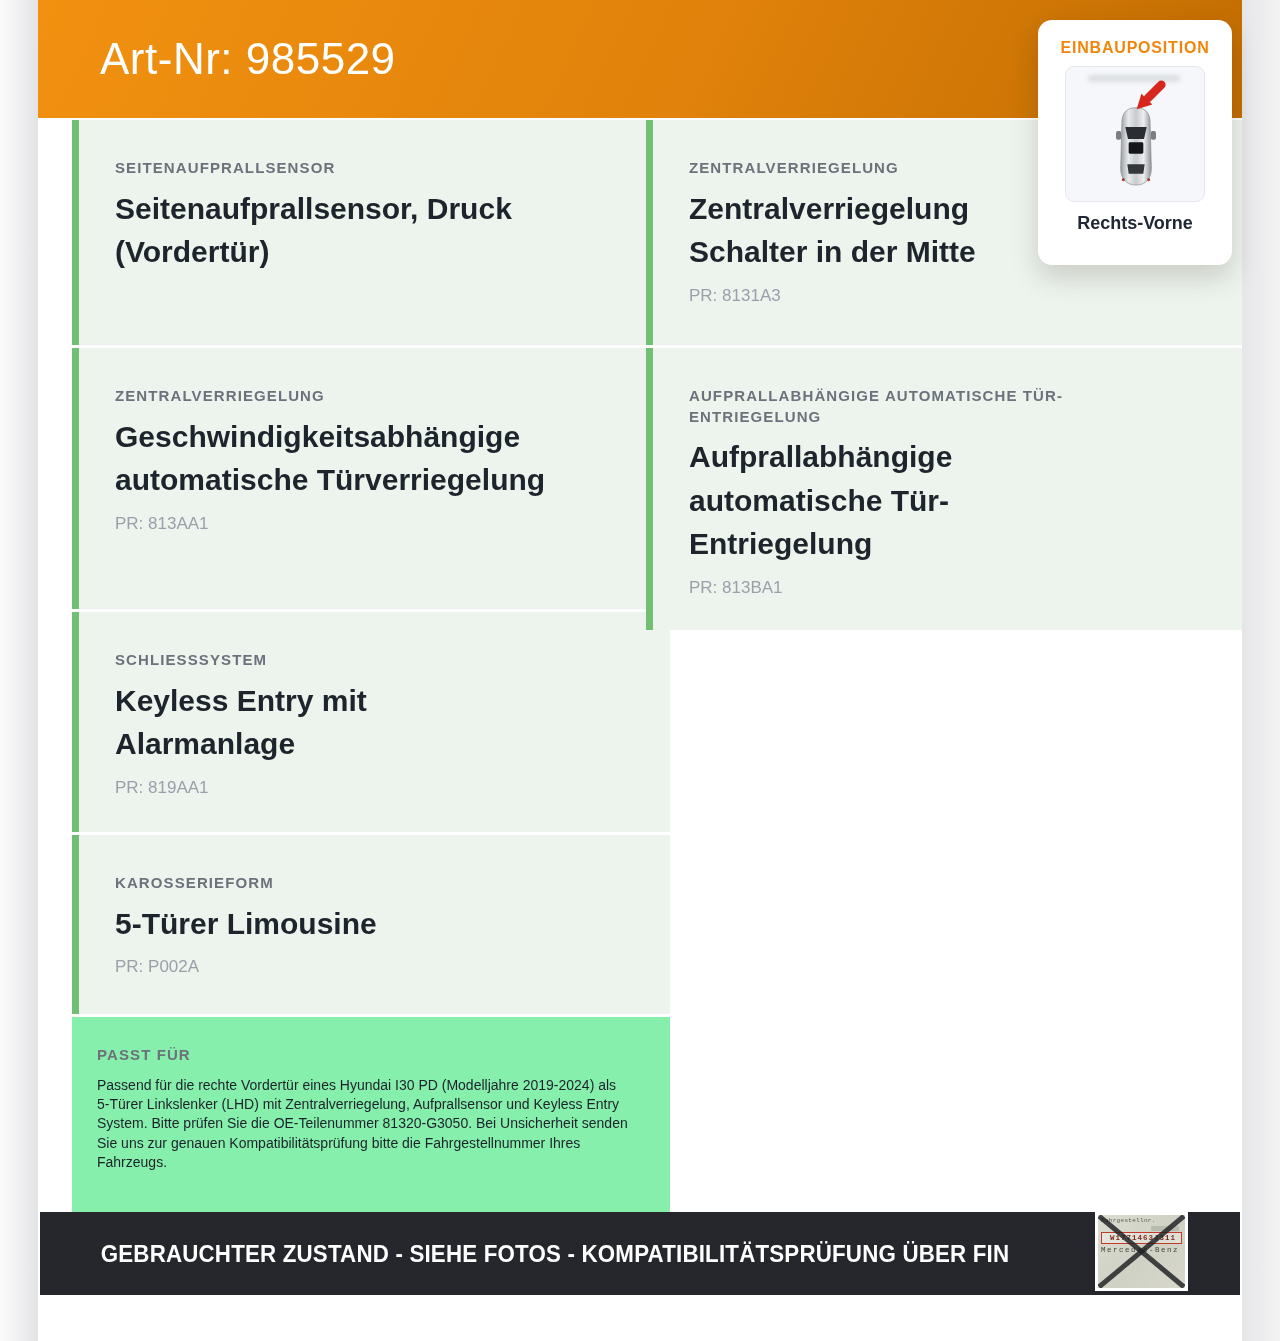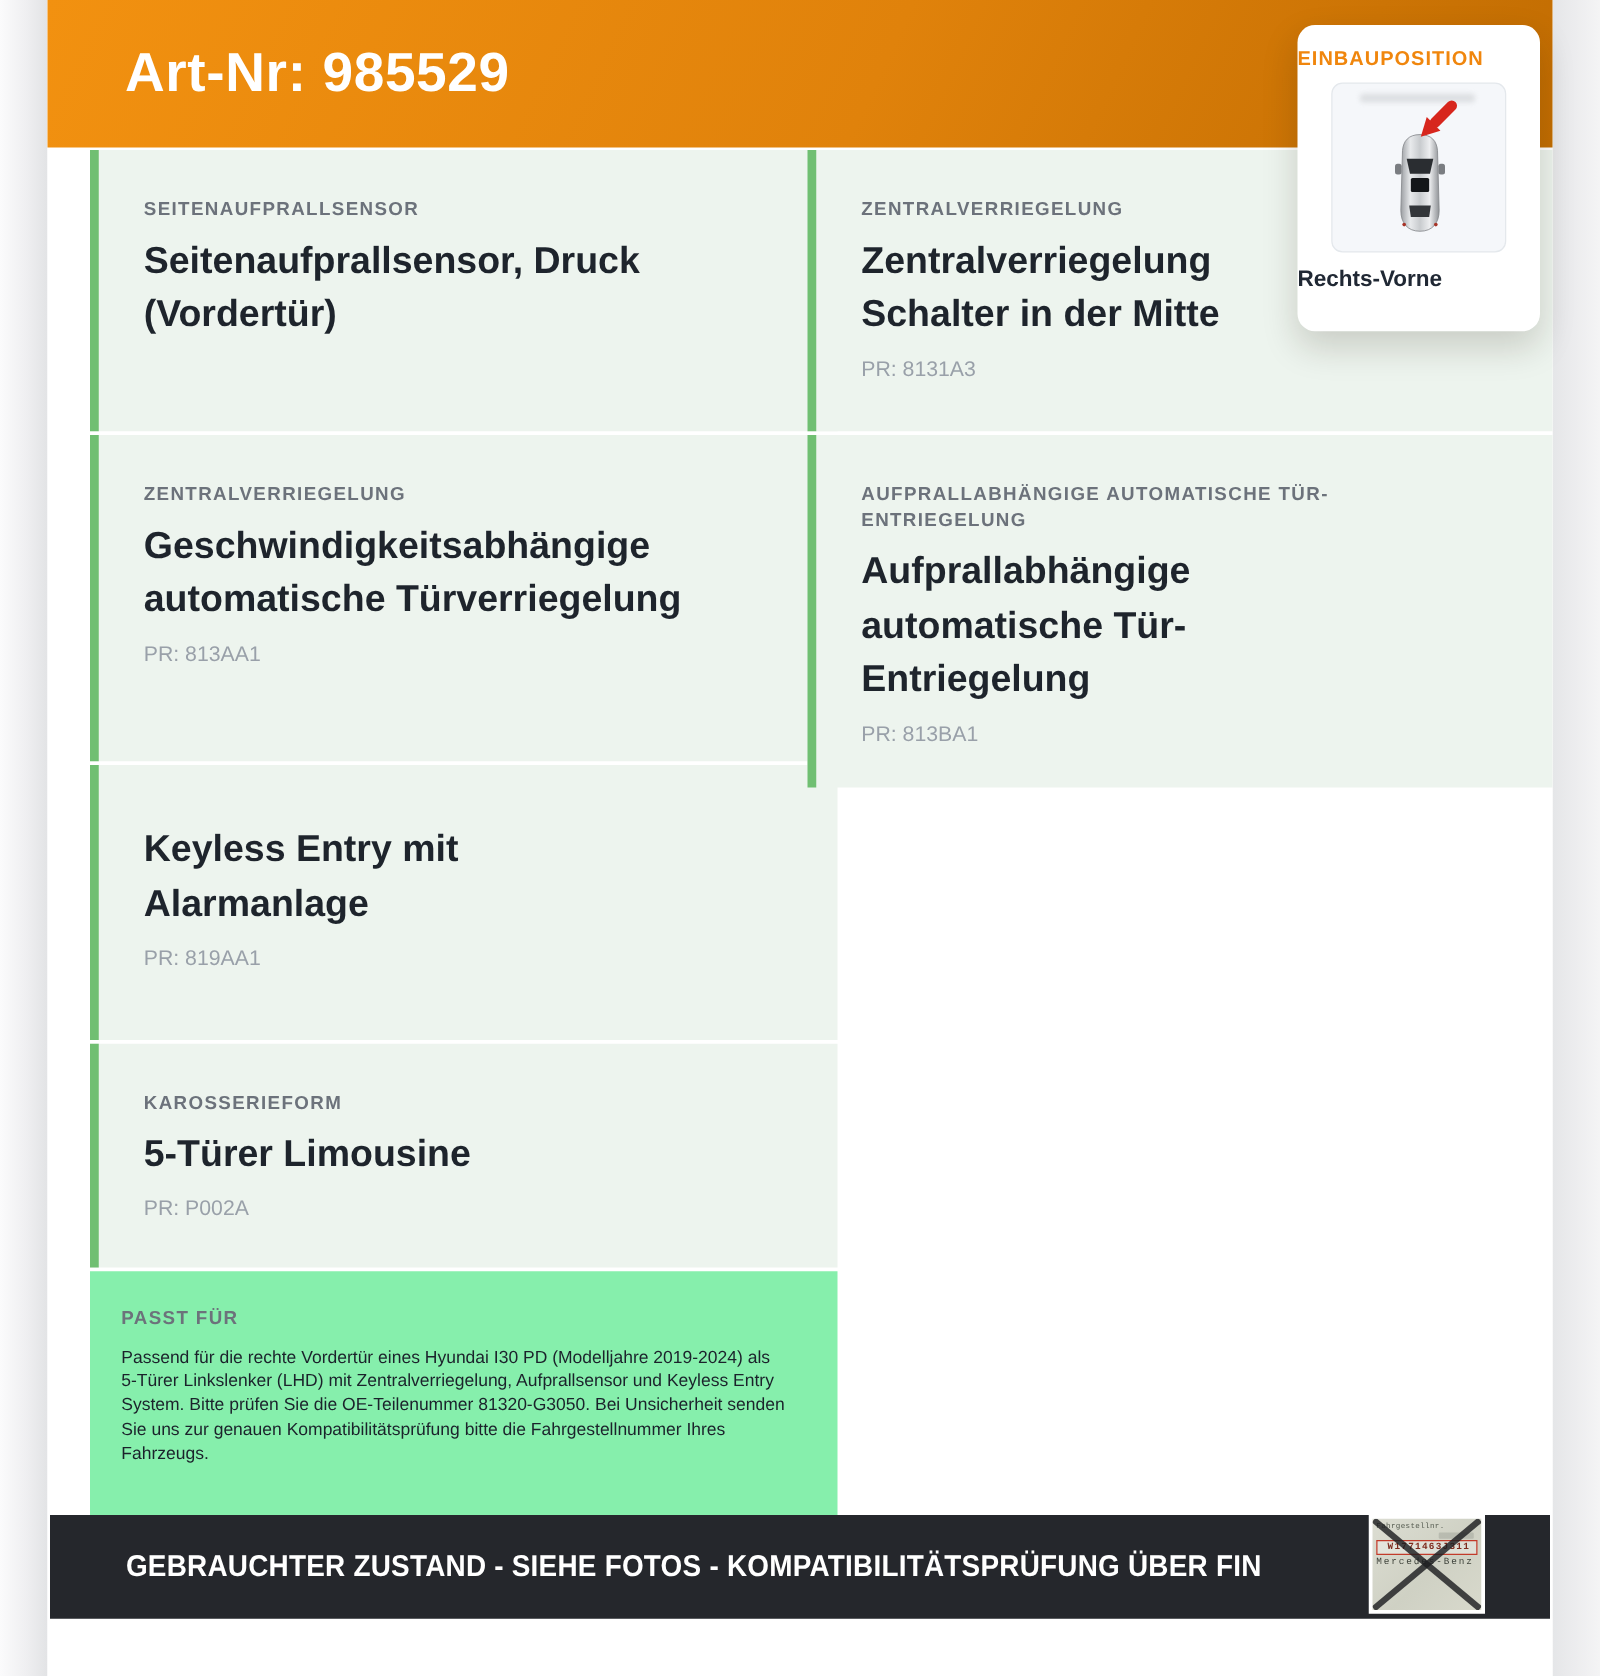--- a/index.html
+++ b/index.html
@@ -12,21 +12,21 @@
   .margin-left{left:0;width:38px;background:linear-gradient(to right,#FBFBFC 0%,#EFEFF1 55%,#E2E3E5 100%);}
   .margin-right{left:1242px;width:38px;background:linear-gradient(to left,#F4F4F5 0%,#ECECEE 55%,#E5E6E8 100%);}
   .sheet{position:absolute;left:38px;top:0;width:1204px;height:1341px;background:#fff;z-index:1;}
 
   
   .hdr{
     position:absolute;left:0;top:0;width:1204px;height:118px;box-sizing:border-box;
     background:linear-gradient(115deg,var(--header_grad_start,#F29110) 0%,#E0820B 55%,var(--header_grad_end,#C26D02) 100%);
     display:flex;align-items:center;padding-left:62px;
   }
-  .hdr h1{margin:0;color:#fff;font-size:44px;font-weight:700;letter-spacing:.5px;}
+  .hdr h1{margin:0;color:#fff;font-size:44px;font-weight:400;letter-spacing:.5px;}
 
   
   .col{position:absolute;top:120px;}
   .col-left{left:2px;width:598px;padding-left:32px;}
   .col-right{left:608px;width:596px;}
   .card{
     box-sizing:border-box;background:var(--card_bg,#EDF4EE);
     border-left:7px solid var(--green,#70BF72);
     margin-bottom:3px;padding:38px 28px 0 36px;overflow:hidden;
   }
@@ -45,21 +45,21 @@
   .pr{margin-top:12px;font-size:17px;color:var(--pr_gray,#99A0A9);}
   .fit{
     margin:10px 0 0;font-size:14px;font-weight:400;line-height:1.38;
     color:#1B222B;max-width:535px;
   }
 
   
   .pos-card{
     position:absolute;left:1000px;top:20px;width:194px;height:245px;z-index:5;
     background:#fff;border-radius:14px;box-shadow:0 12px 28px rgba(40,30,10,.18);
-    box-sizing:border-box;padding-top:19px;text-align:left;
+    box-sizing:border-box;padding-top:19px;text-align:center;
   }
   .pos-label{font-size:16px;font-weight:800;letter-spacing:.8px;color:var(--accent_orange,#F0860D);}
   .pos-imgbox{
     position:relative;width:140px;height:136px;margin:9px auto 0;
     background:#F5F7FA;border:1px solid #E4E8EC;border-radius:9px;box-sizing:border-box;overflow:hidden;
   }
   .pos-smudge{position:absolute;left:22px;top:8px;width:92px;height:7px;background:#C9CCCF;opacity:.55;filter:blur(2px);border-radius:3px;}
   .car-svg{position:absolute;left:50px;top:40px;}
   .arrow-svg{position:absolute;left:64px;top:11px;}
   .pos-caption{margin-top:11px;font-size:18px;font-weight:700;color:#202834;}
@@ -107,20 +107,21 @@
     <section class="card c1">
       <div class="lbl">SEITENAUFPRALLSENSOR</div>
       <h2 class="ttl">Seitenaufprallsensor, Druck (Vordertür)</h2>
     </section>
     <section class="card c2">
       <div class="lbl">ZENTRALVERRIEGELUNG</div>
       <h2 class="ttl">Geschwindigkeitsabhängige automatische Türverriegelung</h2>
       <div class="pr">PR: 813AA1</div>
     </section>
     <section class="card c3">
+      <div class="lbl">SCHLIESSSYSTEM</div>
       <h2 class="ttl">Keyless Entry mit Alarmanlage</h2>
       <div class="pr">PR: 819AA1</div>
     </section>
     <section class="card c4">
       <div class="lbl">KAROSSERIEFORM</div>
       <h2 class="ttl">5-Türer Limousine</h2>
       <div class="pr">PR: P002A</div>
     </section>
     <section class="card white c5">
       <div class="lbl">PASST FÜR</div>

